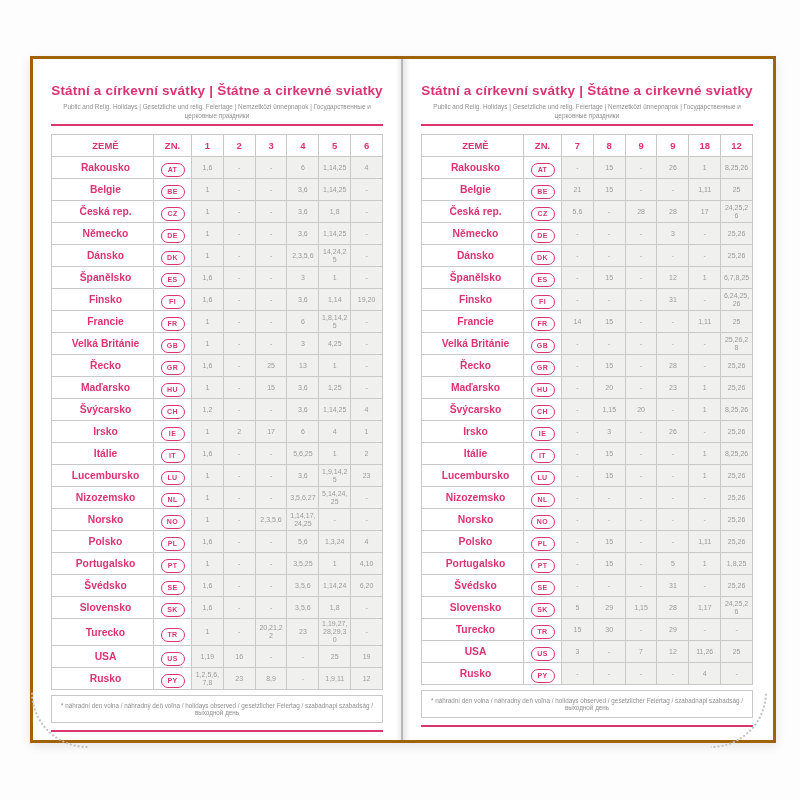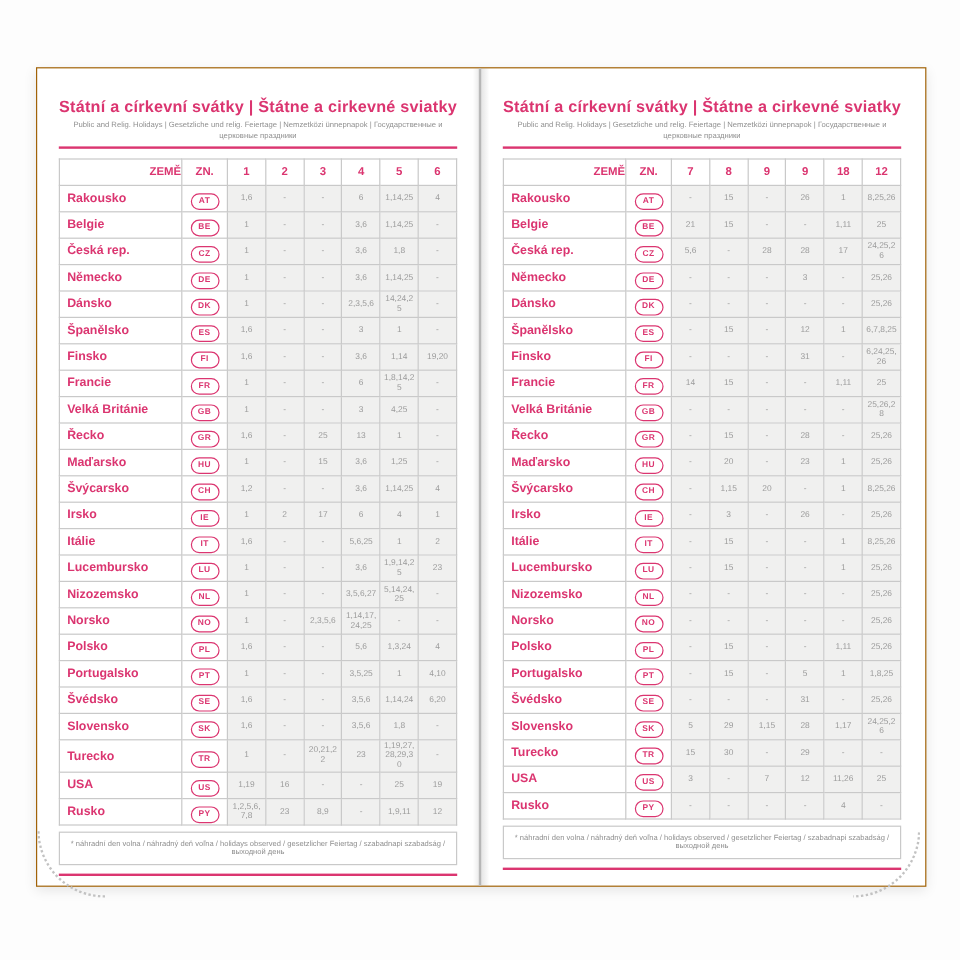--- a/index.html
+++ b/index.html
@@ -2,21 +2,21 @@
 <html style="--accent: #db3570;"><head>
 <meta charset="utf-8">
 <style>
   html,body{margin:0;padding:0;}
   body{
     width:800px;height:800px;position:relative;background:#fdfdfd;
     font-family:"Liberation Sans",sans-serif;overflow:hidden;
   }
   .spread{
     position:absolute;left:30px;top:56px;width:740px;height:681px;
-    background:#ffffff;border:1px solid #a16207;
+    background:#ffffff;border:3px solid #a16207;
     box-shadow:0 3px 10px rgba(0,0,0,.10);
     display:flex;
   }
   .page{width:369px;box-sizing:border-box;padding:18px 18px 0 18px;}
   .page-left{border-right:1px solid #c9c9c9;}
   .page-right{border-left:1px solid #c9c9c9;}
   .gutter{
     position:absolute;left:363px;top:0;width:14px;height:100%;
     background:linear-gradient(to right,rgba(0,0,0,0) 0%,rgba(0,0,0,.10) 50%,rgba(0,0,0,0) 100%);
     pointer-events:none;
@@ -37,25 +37,25 @@
   }
   table.holidays th,table.holidays td{
     border:1px solid #c9c9c9;overflow:hidden;
   }
   table.holidays thead tr{height:22px;}
   table.holidays tbody tr{height:22px;}
   table.holidays th{
     color:var(--accent);font-size:9.5px;font-weight:bold;
     background:#ffffff;padding:0;
   }
-  table.holidays th:first-child{width:95px;text-align:right;padding-left:6px;}
+  table.holidays th:first-child{width:95px;text-align:center;padding-left:6px;}
   table.holidays th:nth-child(2){width:37px;}
   td.country{
     background:#ffffff;color:var(--accent);
-    font-size:10.3px;font-weight:bold;text-align:left;
+    font-size:10.3px;font-weight:bold;text-align:center;
     padding:0 0 0 6px;white-space:nowrap;
   }
   td.codecell{background:#ffffff;text-align:center;padding:0;}
   .badge{
     display:inline-block;width:22px;height:12px;line-height:12px;
     border:1px solid var(--accent);border-radius:8px;
     color:var(--accent);font-size:7px;font-weight:bold;
     letter-spacing:.4px;text-align:center;
   }
   td.val{

